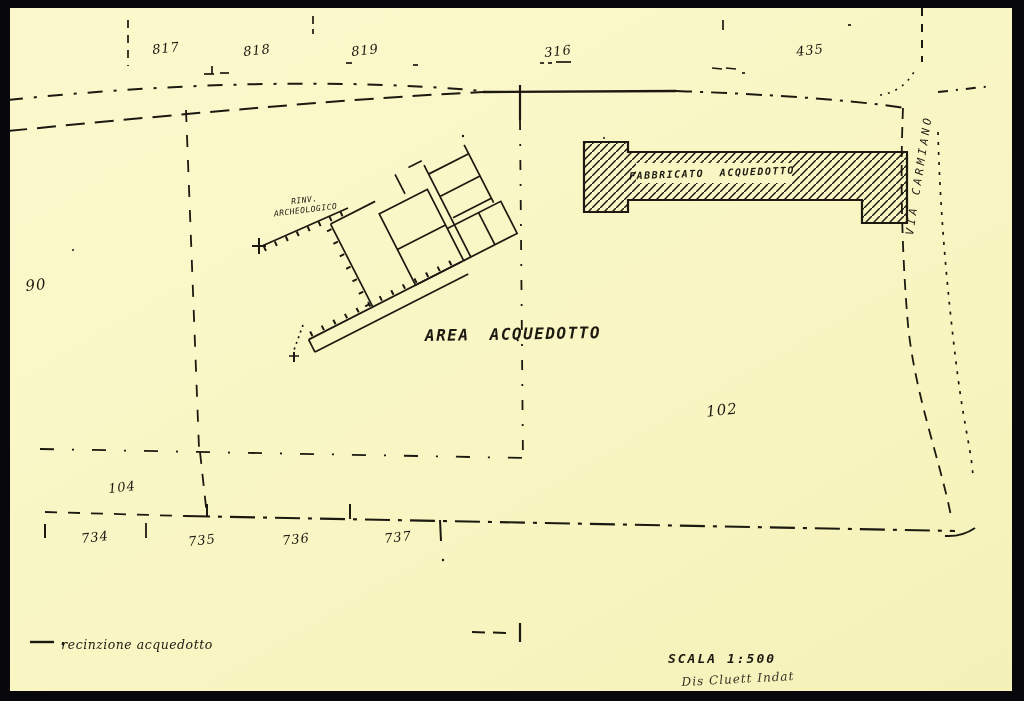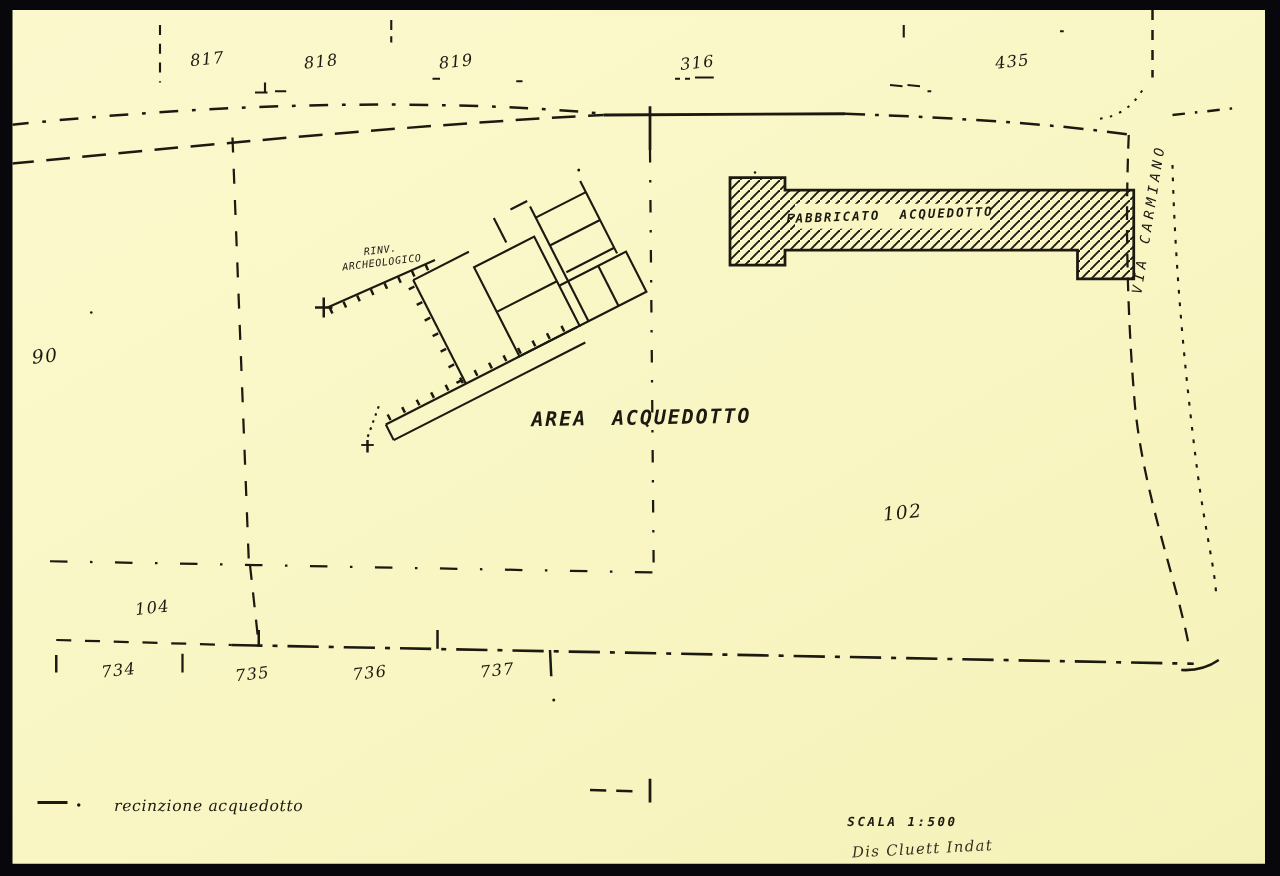--- a/index.html
+++ b/index.html
@@ -18,21 +18,21 @@
     font:italic 13px "DejaVu Serif", serif;
     letter-spacing:1px;
     transform:translate(-50%,-50%) rotate(-6deg);
   }
   .num.big{font-size:15px;}
   .stencil{font-family:"DejaVu Sans Mono", monospace;font-style:italic;font-weight:bold;}
   .area-title{font-size:16px;letter-spacing:1.5px;word-spacing:9px;transform:translate(-50%,-50%) rotate(-1deg);}
   .building-label{font-size:10px;letter-spacing:1.5px;word-spacing:8px;transform:translate(-50%,-50%) rotate(-2deg);}
   .street-label{font-size:11px;font-weight:normal;letter-spacing:3.5px;transform:translate(-50%,-50%) rotate(-81deg);}
   .ruins-label{font-size:8px;font-weight:normal;letter-spacing:0.5px;line-height:1.3;text-align:center;transform:translate(-50%,-50%) rotate(-7deg);white-space:nowrap;}
-  .scale-label{font-size:10px;letter-spacing:2px;}
+  .scale-label{font-size:13px;letter-spacing:2px;}
   .signature{font:italic 12px "DejaVu Serif", serif;letter-spacing:1px;transform:translate(-50%,-50%) rotate(-3deg);opacity:.9;}
   .legend-label{font:italic 12.5px "DejaVu Serif", serif;letter-spacing:.5px;}
 </style>
 </head>
 <body>
 
 <div class="frame">
   <div class="paper">
 
     <svg class="linework" width="1024" height="701" viewBox="0 0 1024 701">
@@ -163,16 +163,16 @@
     <div class="lbl stencil street-label" style="left:909px;top:167px">VIA CARMIANO</div>
 
     <div class="lbl stencil ruins-label" style="left:295px;top:198px">
       <span>RINV.</span><br>
       <span>ARCHEOLOGICO</span>
     </div>
 
     <div class="lbl stencil scale-label" style="left:712px;top:650px">SCALA 1:500</div>
     <div class="lbl signature" style="left:728px;top:671px">Dis Cluett Indat</div>
 
-    <div class="lbl legend-label" style="left:157px;top:636px">recinzione acquedotto</div>
+    <div class="lbl legend-label" style="left:127px;top:636px">recinzione acquedotto</div>
 
   </div>
 </div>
 
 </body></html>

